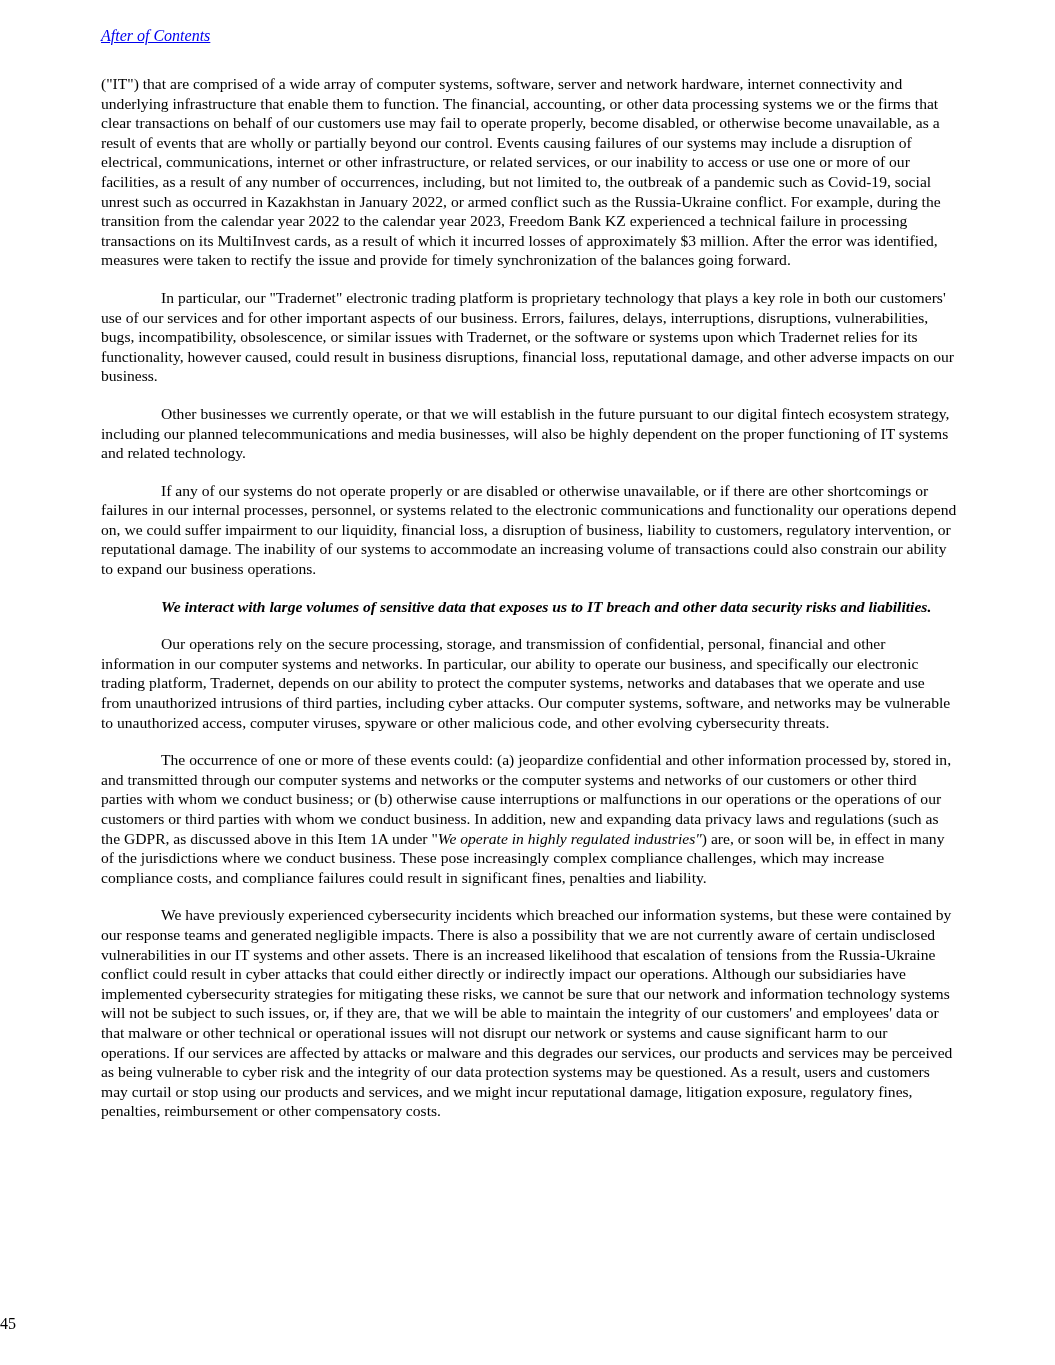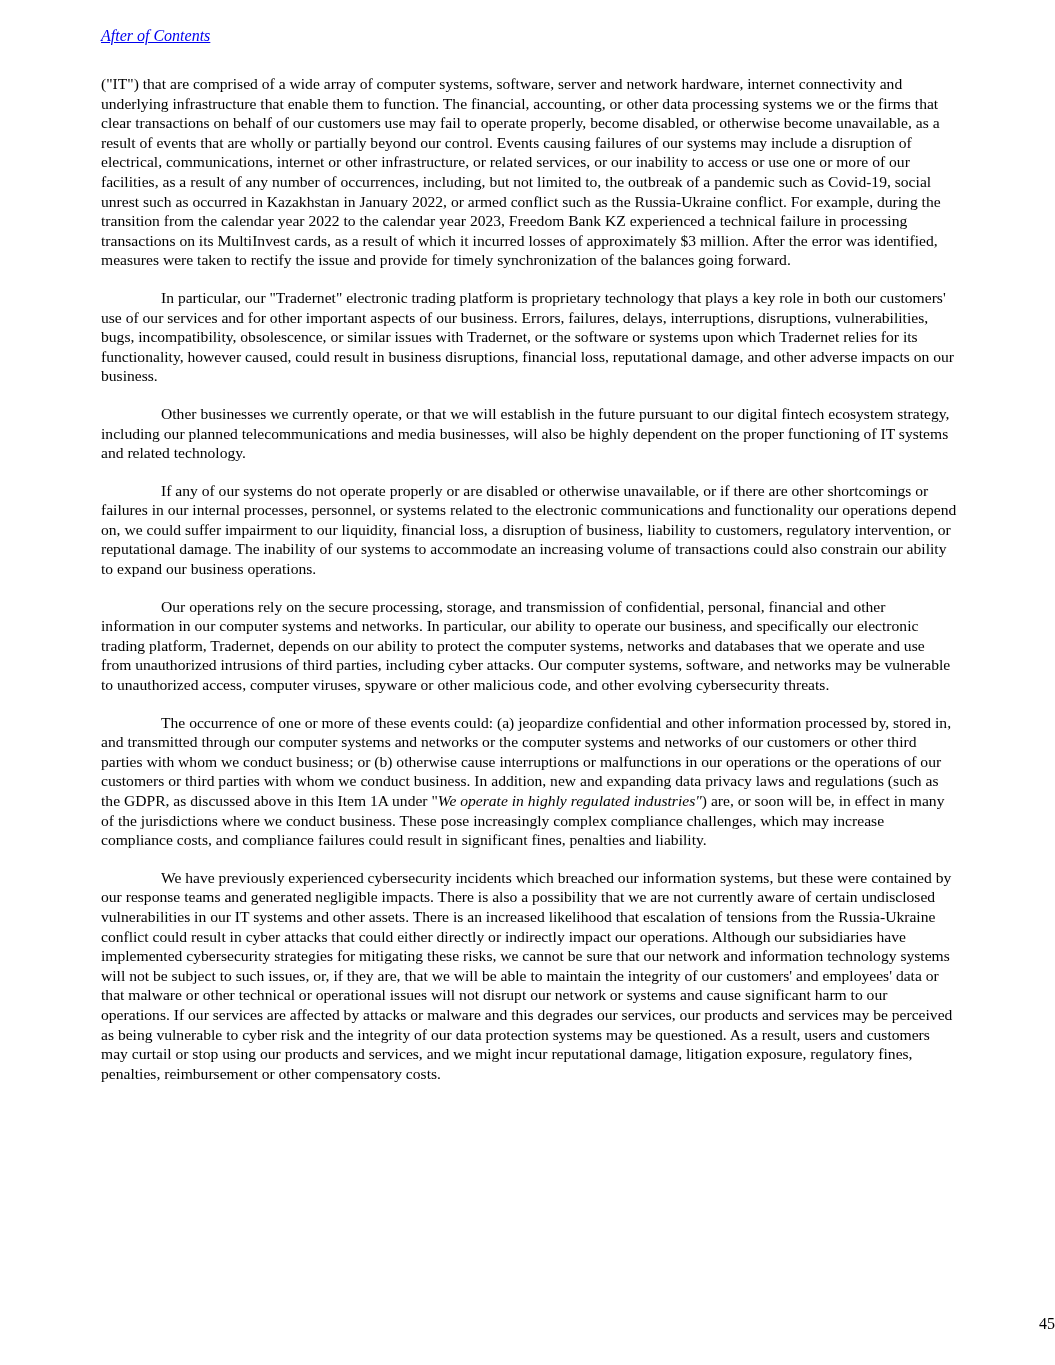--- a/index.html
+++ b/index.html
@@ -42,32 +42,33 @@
     .content p.heading {
       font-weight: bold;
       font-style: italic;
       text-indent: 60px;
     }
     .page-number {
       position: absolute;
       left: 0;
       width: 1055px;
       top: 1315px;
-      text-align: right;
+      text-align: left;
       font-size: 16px;
     }
   </style>
 </head>
 <body>
 
 <a class="toc-link">After of Contents</a>
 
 <div class="content">
   <p>("IT") that are comprised of a wide array of computer systems, software, server and network hardware, internet connectivity and underlying infrastructure that enable them to function. The financial, accounting, or other data processing systems we or the firms that clear transactions on behalf of our customers use may fail to operate properly, become disabled, or otherwise become unavailable, as a result of events that are wholly or partially beyond our control. Events causing failures of our systems may include a disruption of electrical, communications, internet or other infrastructure, or related services, or our inability to access or use one or more of our facilities, as a result of any number of occurrences, including, but not limited to, the outbreak of a pandemic such as Covid-19, social unrest such as occurred in Kazakhstan in January 2022, or armed conflict such as the Russia-Ukraine conflict. For example, during the transition from the calendar year 2022 to the calendar year 2023, Freedom Bank KZ experienced a technical failure in processing transactions on its MultiInvest cards, as a result of which it incurred losses of approximately $3 million. After the error was identified, measures were taken to rectify the issue and provide for timely synchronization of the balances going forward.</p>
   <p class="indent">In particular, our "Tradernet" electronic trading platform is proprietary technology that plays a key role in both our customers' use of our services and for other important aspects of our business. Errors, failures, delays, interruptions, disruptions, vulnerabilities, bugs, incompatibility, obsolescence, or similar issues with Tradernet, or the software or systems upon which Tradernet relies for its functionality, however caused, could result in business disruptions, financial loss, reputational damage, and other adverse impacts on our business.</p>
   <p class="indent">Other businesses we currently operate, or that we will establish in the future pursuant to our digital fintech ecosystem strategy, including our planned telecommunications and media businesses, will also be highly dependent on the proper functioning of IT systems and related technology.</p>
   <p class="indent">If any of our systems do not operate properly or are disabled or otherwise unavailable, or if there are other shortcomings or failures in our internal processes, personnel, or systems related to the electronic communications and functionality our operations depend on, we could suffer impairment to our liquidity, financial loss, a disruption of business, liability to customers, regulatory intervention, or reputational damage. The inability of our systems to accommodate an increasing volume of transactions could also constrain our ability to expand our business operations.</p>
+  <p class="heading">We interact with large volumes of sensitive data that exposes us to IT breach and other data security risks and liabilities.</p>
   <p class="indent">Our operations rely on the secure processing, storage, and transmission of confidential, personal, financial and other information in our computer systems and networks. In particular, our ability to operate our business, and specifically our electronic trading platform, Tradernet, depends on our ability to protect the computer systems, networks and databases that we operate and use from unauthorized intrusions of third parties, including cyber attacks. Our computer systems, software, and networks may be vulnerable to unauthorized access, computer viruses, spyware or other malicious code, and other evolving cybersecurity threats.</p>
   <p class="indent"><span>The occurrence of one or more of these events could: (a) jeopardize confidential and other information processed by, stored in, and transmitted through our computer systems and networks or the computer systems and networks of our customers or other third parties with whom we conduct business; or (b) otherwise cause interruptions or malfunctions in our operations or the operations of our customers or third parties with whom we conduct business. In addition, new and expanding data privacy laws and regulations (such as the GDPR, as discussed above in this Item 1A under "</span><em>We operate in highly regulated industries"</em><span>) are, or soon will be, in effect in many of the jurisdictions where we conduct business. These pose increasingly complex compliance challenges, which may increase compliance costs, and compliance failures could result in significant fines, penalties and liability.</span></p>
   <p class="indent">We have previously experienced cybersecurity incidents which breached our information systems, but these were contained by our response teams and generated negligible impacts.  There is also a possibility that we are not currently aware of certain undisclosed vulnerabilities in our IT systems and other assets. There is an increased likelihood that escalation of tensions from the Russia-Ukraine conflict could result in cyber attacks that could either directly or indirectly impact our operations.  Although our subsidiaries have implemented cybersecurity strategies for mitigating these risks, we cannot be sure that our network and information technology systems will not be subject to such issues, or, if they are, that we will be able to maintain the integrity of our customers' and employees' data or that malware or other technical or operational issues will not disrupt our network or systems and cause significant harm to our operations. If our services are affected by attacks or malware and this degrades our services, our products and services may be perceived as being vulnerable to cyber risk and the integrity of our data protection systems may be questioned. As a result, users and customers may curtail or stop using our products and services, and we might incur reputational damage, litigation exposure, regulatory fines, penalties, reimbursement or other compensatory costs.</p>
 </div>
 
 <div class="page-number">45</div>
 
 </body></html>

